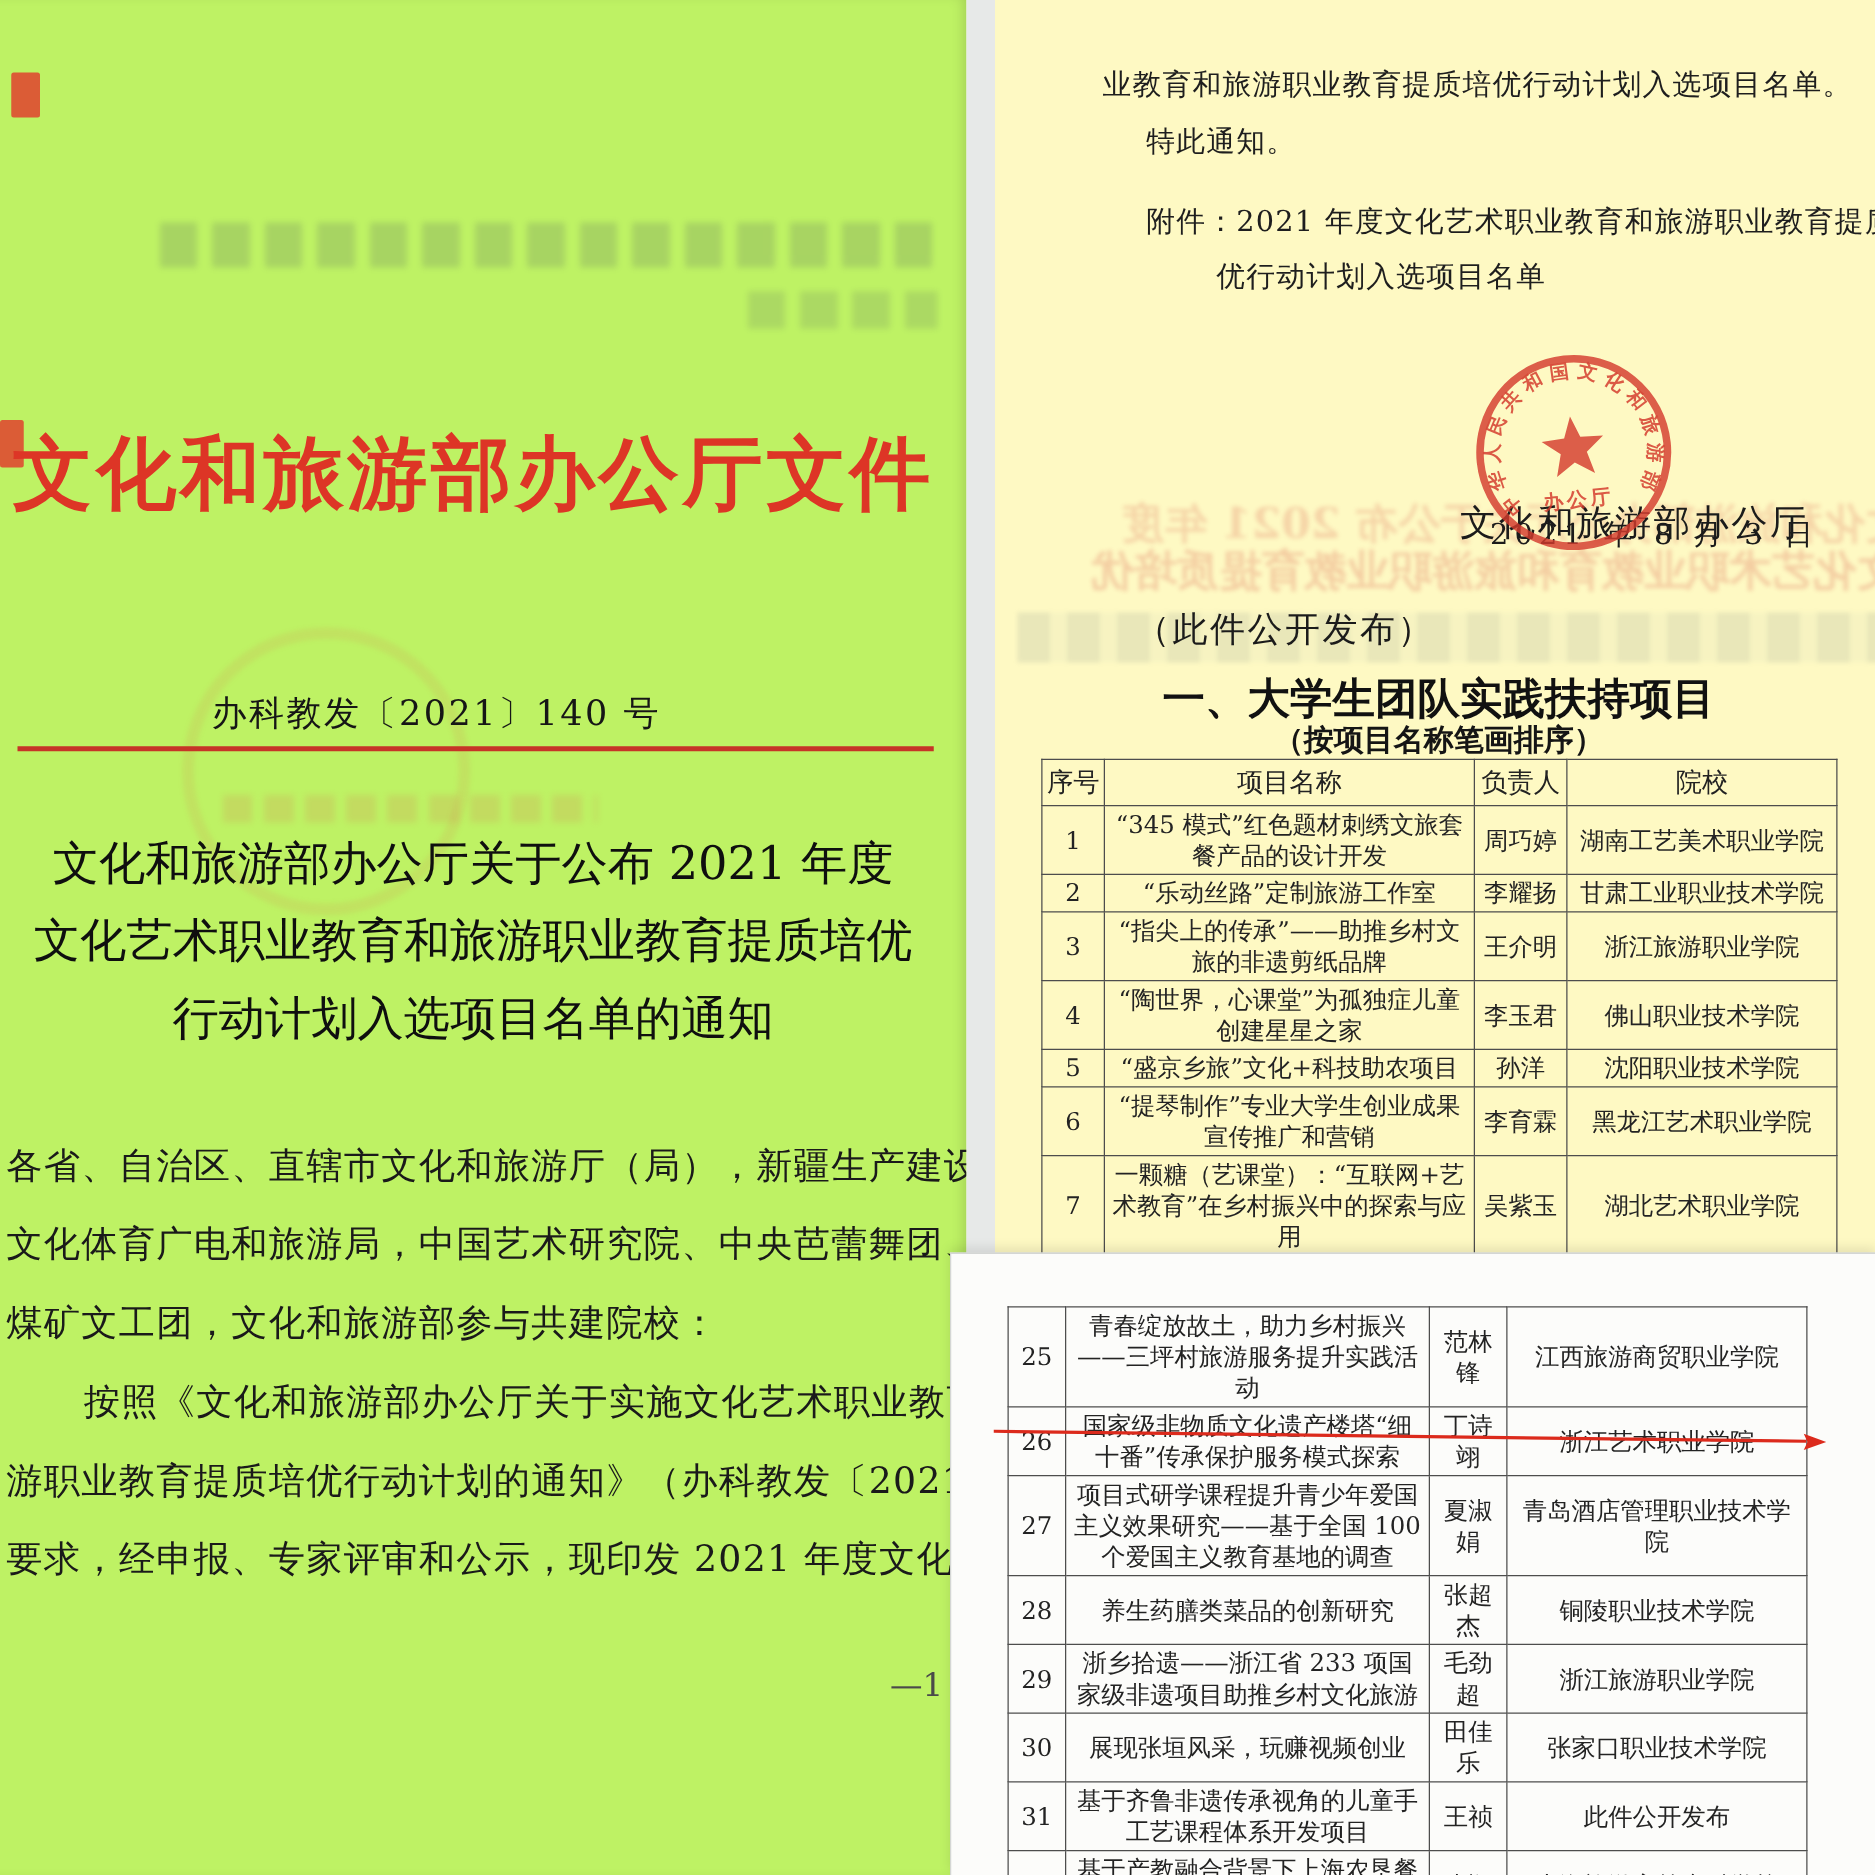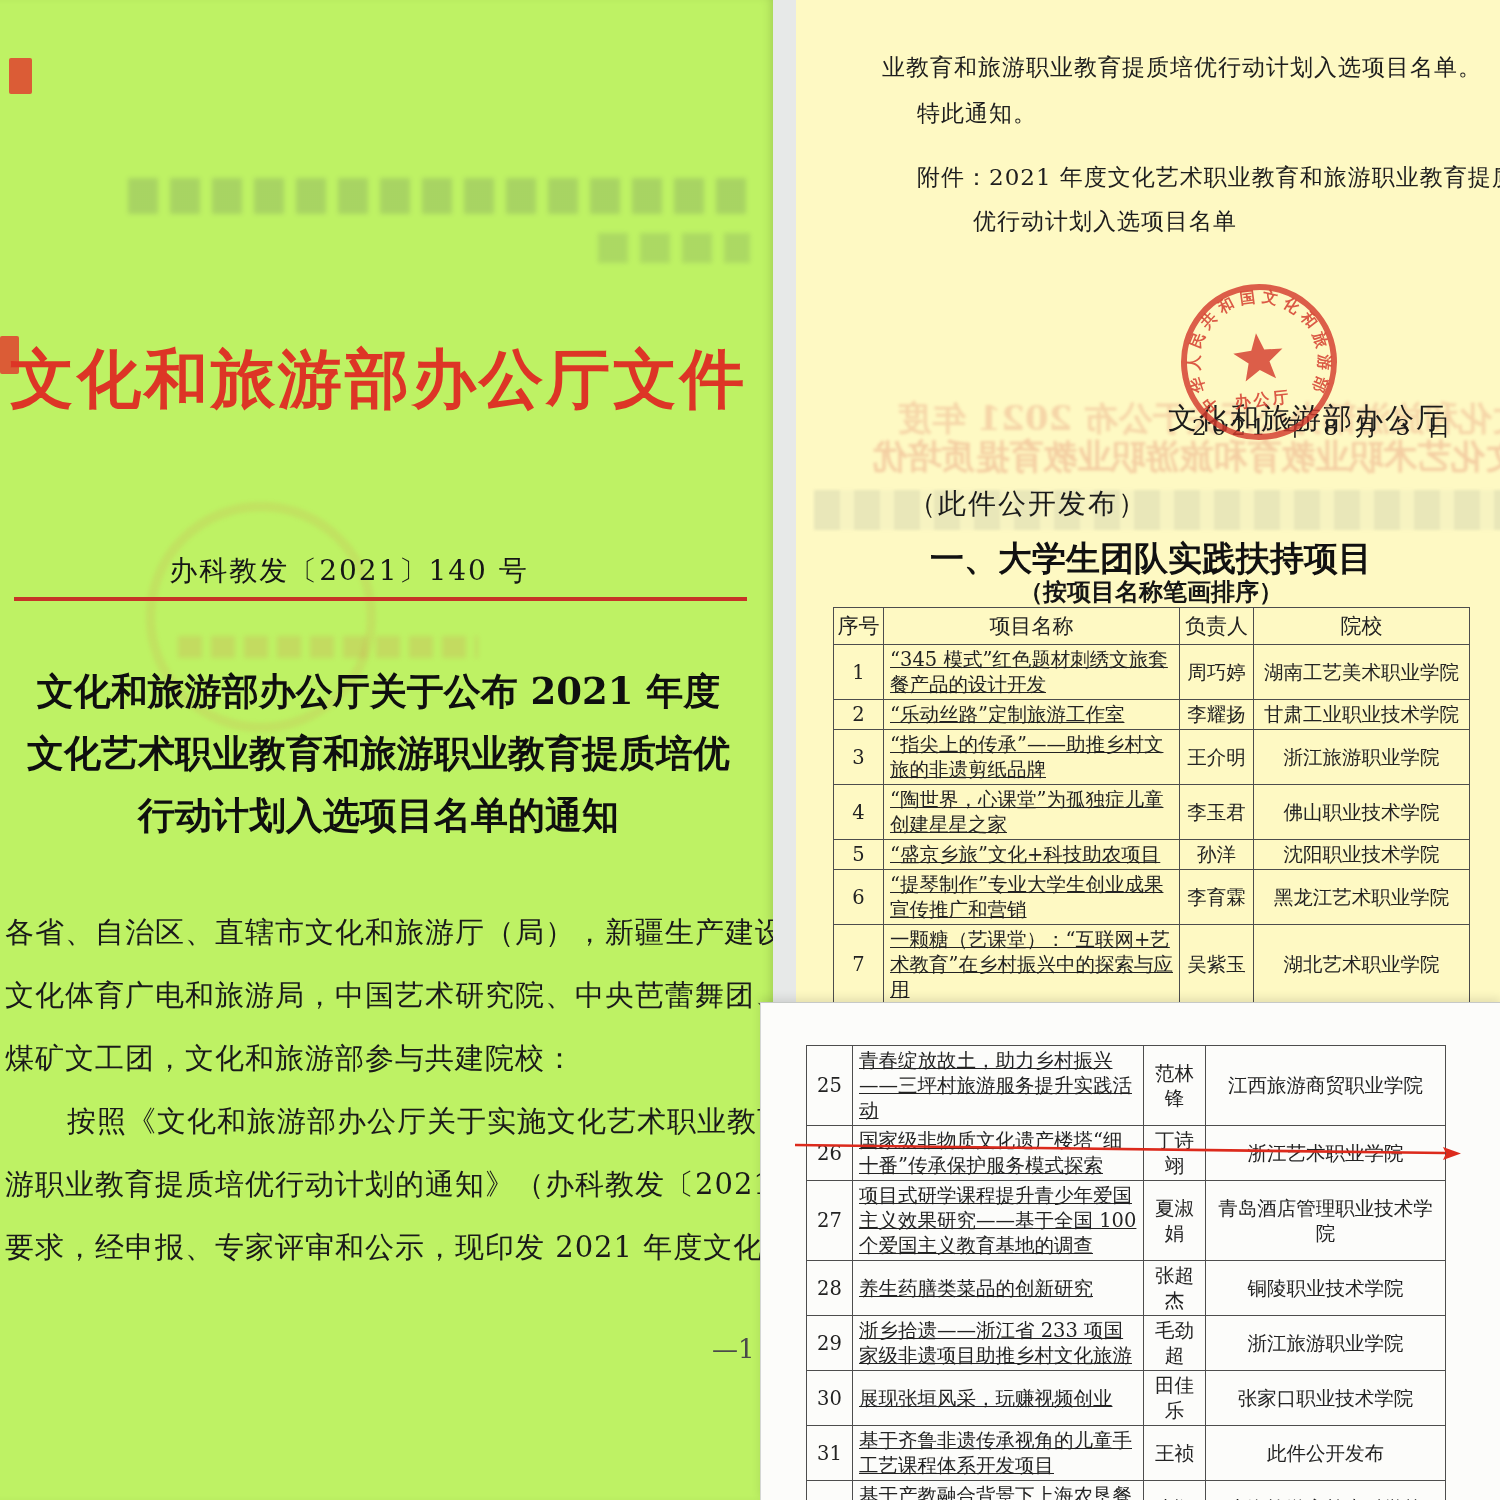--- a/index.html
+++ b/index.html
@@ -24,21 +24,21 @@
   .doc-header{position:absolute;left:0;top:336px;width:757px;text-align:center;
               font-size:64px;font-weight:bold;color:#dd3526;letter-spacing:3px;white-space:nowrap;}
   .ghost-stamp{position:absolute;left:146px;top:502px;width:212px;height:212px;border-radius:50%;
                border:9px solid rgba(225,90,70,.10);filter:blur(2px);}
   .ghost-stamp-bar{position:absolute;left:178px;top:636px;width:300px;height:22px;filter:blur(2.5px);opacity:.5;
     background-image:repeating-linear-gradient(90deg, rgba(220,90,75,.30) 0 24px, rgba(220,90,75,0) 24px 33px);}
   .doc-number{position:absolute;left:0;top:552px;width:698px;text-align:center;
               font-size:28px;letter-spacing:2px;color:#161616;white-space:nowrap;}
   .red-rule{position:absolute;left:14px;top:597px;width:733px;height:4px;background:#c63527;}
   .doc-title{position:absolute;left:0;top:660px;width:757px;text-align:center;
-             font-size:37px;font-weight:bold;line-height:62px;color:#0f0f0f;white-space:nowrap;}
+             font-size:37px;font-weight:normal;line-height:62px;color:#0f0f0f;white-space:nowrap;}
   .doc-body{position:absolute;left:5px;top:901px;width:900px;font-size:29px;line-height:63px;
             color:#1a1a1a;letter-spacing:1px;white-space:nowrap;}
   .doc-body .indent{text-indent:62px;}
   .page-num{position:absolute;left:712px;top:1334px;font-size:26px;color:#4a4a4a;white-space:nowrap;}
   
   .rp-line{position:absolute;font-size:23px;letter-spacing:1px;color:#1e1e1e;white-space:nowrap;}
   .rp1{left:86px;top:52px;}  .rp2{left:121px;top:98px;}
   .rp3{left:121px;top:162px;} .rp4{left:177px;top:206px;}
   .ghost-red{position:absolute;font-size:34px;font-weight:bold;color:#d4493c;white-space:nowrap;
              transform:scaleX(-1);filter:blur(1.5px);z-index:1;}
@@ -55,21 +55,21 @@
             font-family:"DejaVu Sans","Liberation Sans",sans-serif;color:#111;white-space:nowrap;z-index:2;}
   .sec-sub{position:absolute;left:37px;top:576px;width:636px;text-align:center;font-size:24px;font-weight:bold;
            font-family:"DejaVu Sans","Liberation Sans",sans-serif;color:#151515;white-space:nowrap;z-index:2;}
   
   table.doc-table{position:absolute;border-collapse:collapse;table-layout:fixed;background:transparent;z-index:2;}
   .t1{left:37px;top:607px;width:636px;padding-left:20px;}
   .t2{left:45px;top:42px;width:639px;}
   table.doc-table th{border:1.6px solid #4d4d4d;font-weight:normal;font-size:21px;padding:4px 2px;color:#222;}
   table.doc-table td{border:1.6px solid #4d4d4d;font-size:19.5px;line-height:25px;padding:2px 6px;color:#232323;
                      text-align:center;overflow:hidden;}
-  table.doc-table td:nth-child(2){text-align:left;text-decoration:underline;}
+  table.doc-table td:nth-child(2){text-align:center;}
   .t1 th{height:24px;}
   
   .arrow-svg{position:absolute;left:0;top:128px;width:740px;height:44px;z-index:6;pointer-events:none;}
 </style>
 </head>
 <body>
 
 <div class="canvas">
 
   <div class="page-left">

